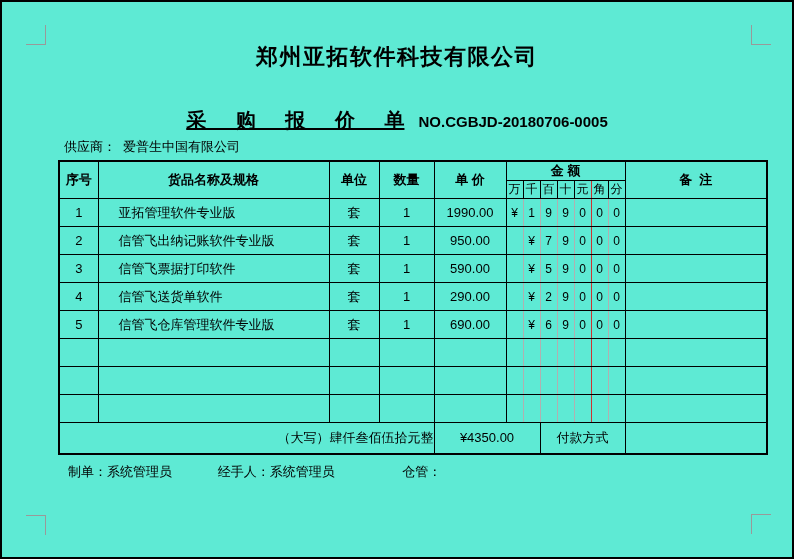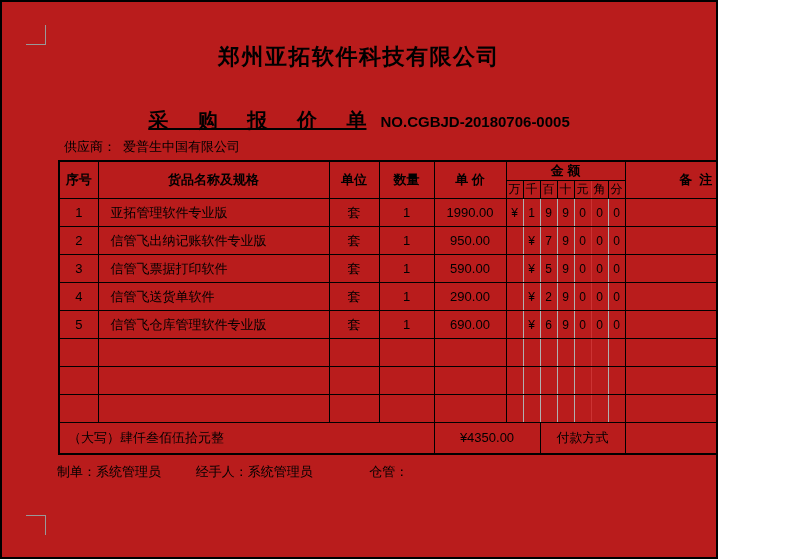--- a/index.html
+++ b/index.html
@@ -1,19 +1,19 @@
 <!DOCTYPE html>
 <html style="--grid: #000000; --money-divider: #b0b0b0; --yuan-jiao-line: #cc3333; --corner-mark: #999999;"><head>
 <meta charset="utf-8">
 <style>
   * { margin:0; padding:0; box-sizing:border-box; }
   html,body { background:#ffffff; }
   body { font-family:"Liberation Sans","DejaVu Sans",sans-serif; color:#000; }
   .page {
-    position:relative; width:718px; height:559px; background:#b91c1c;
+    position:relative; width:794px; height:559px; background:#5eead4;
     border:2px solid #000; overflow:hidden;
   }
   
   .corner { position:absolute; width:20px; height:20px; }
   .corner.tl { left:24px;  top:23px;  border-right:1px solid var(--corner-mark,#999); border-bottom:1px solid var(--corner-mark,#999); }
   .corner.tr { left:749px; top:23px;  border-left:1px solid var(--corner-mark,#999);  border-bottom:1px solid var(--corner-mark,#999); }
   .corner.bl { left:24px;  top:513px; border-right:1px solid var(--corner-mark,#999); border-top:1px solid var(--corner-mark,#999); }
   .corner.br { left:749px; top:512px; border-left:1px solid var(--corner-mark,#999);  border-top:1px solid var(--corner-mark,#999); }
 
   .company-title { position:absolute; top:40px; left:0; width:100%; text-align:center;
@@ -28,34 +28,34 @@
     display:flex; justify-content:space-between; font-size:13px; }
   .info-line .val { margin-left:7px; }
 
   table.main { position:absolute; left:40px; top:158px; width:708px;
     border-collapse:collapse; table-layout:fixed; font-size:13px;
     border:2px solid var(--grid,#000);margin-left:16px; }
   th,td { border:1px solid var(--grid,#000); text-align:center; vertical-align:middle; overflow:hidden; }
   th { font-weight:bold; white-space:pre; height:18px; font-size:13px; }
   tr.units th { font-weight:normal; font-size:12px; }
   td { height:28px; }
-  td.name { text-align:left; padding-left:12px; }
+  td.name { text-align:left; padding-left:20px; }
   
   td.m { font-size:12px; padding:0;
     border-left:1px solid var(--money-divider,#b0b0b0);
     border-right:1px solid var(--money-divider,#b0b0b0); }
   td.m.first { border-left-color:var(--grid,#000); }
   td.m.last  { border-right-color:var(--grid,#000); }
   td.m.yuan, th.yuan { border-right-color:var(--yuan-jiao-line,#c33); }
   td.m.jiao, th.jiao { border-left-color:var(--yuan-jiao-line,#c33); }
   tr.summary td { height:31px; }
-  td.caps { text-align:left; padding-left:8px; }
+  td.caps { text-align:right; padding-left:8px; }
 
   .footer-line { position:absolute; left:55px; top:461px; font-size:13px; white-space:nowrap; }
-  .fitem { display:inline-block; }
+  .fitem { display:inline-block;margin-left:11px; }
   .fitem.f1 { width:135px; }
   .fitem.f2 { width:170px; }
 </style>
 </head>
 <body>
 
 <div class="page">
 
   <div class="corner tl"></div>
   <div class="corner tr"></div>

